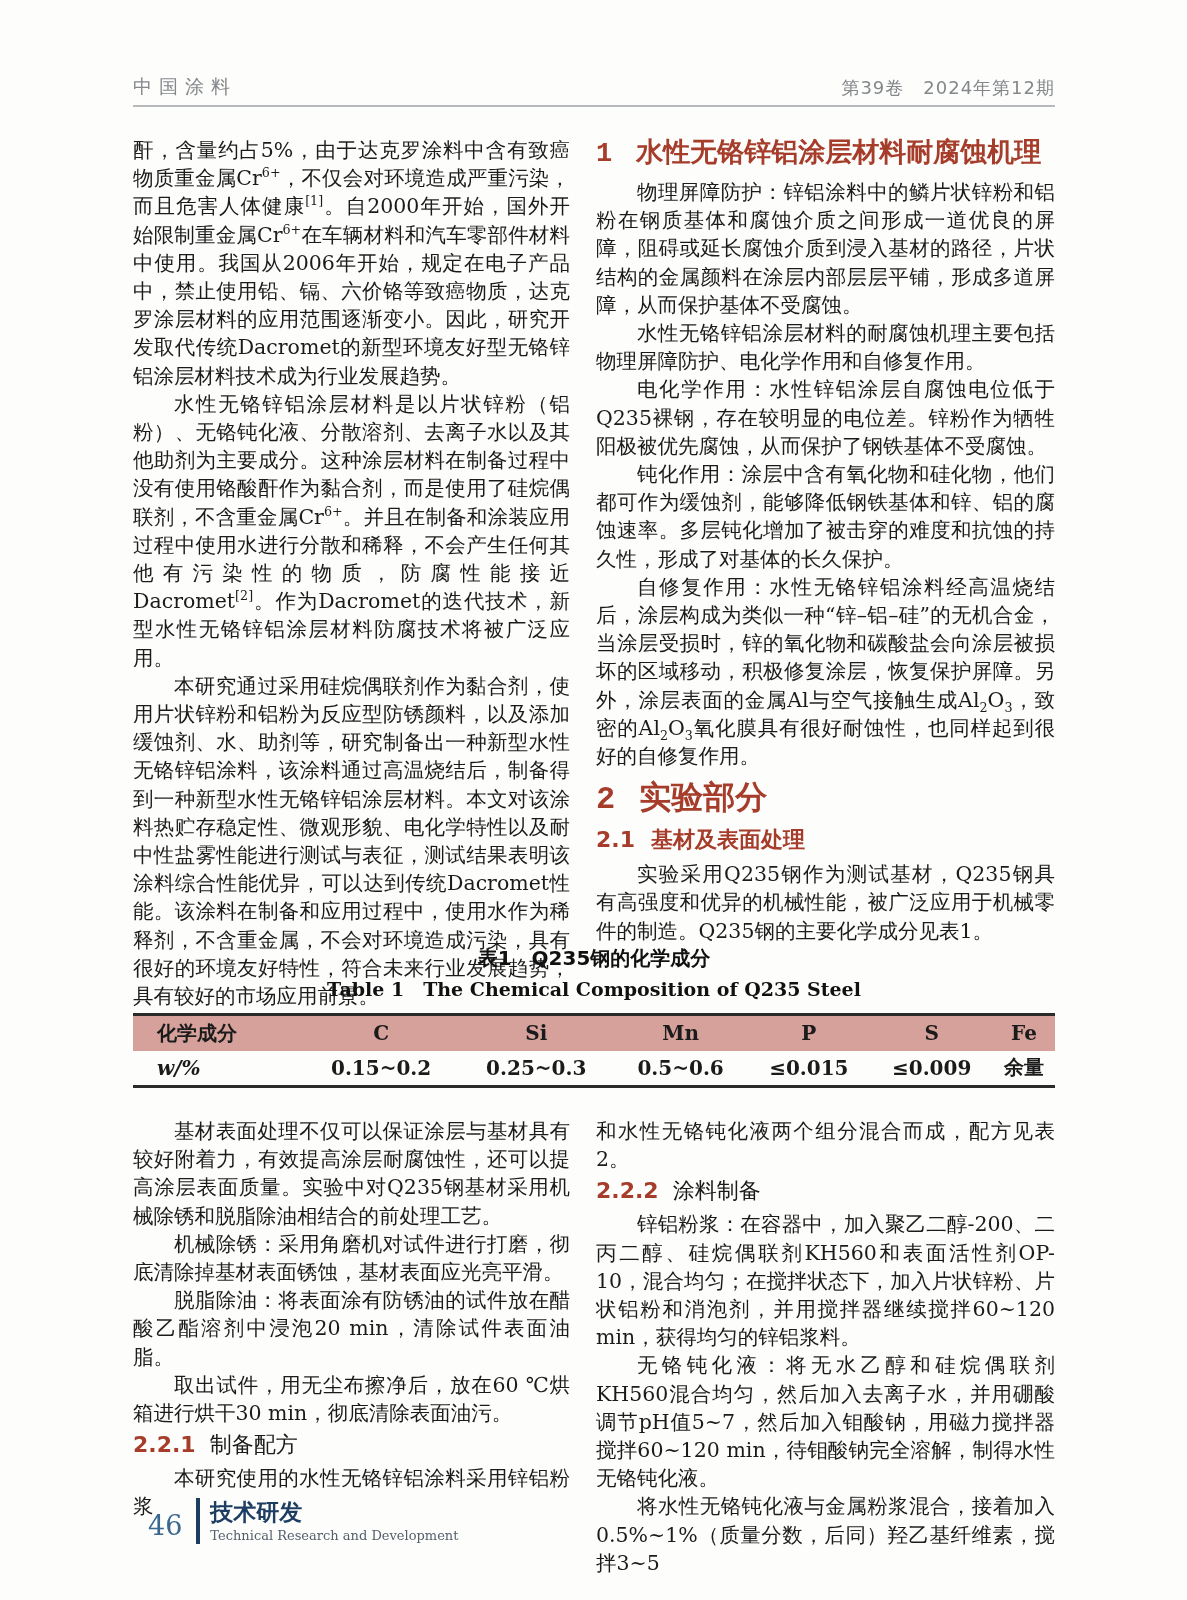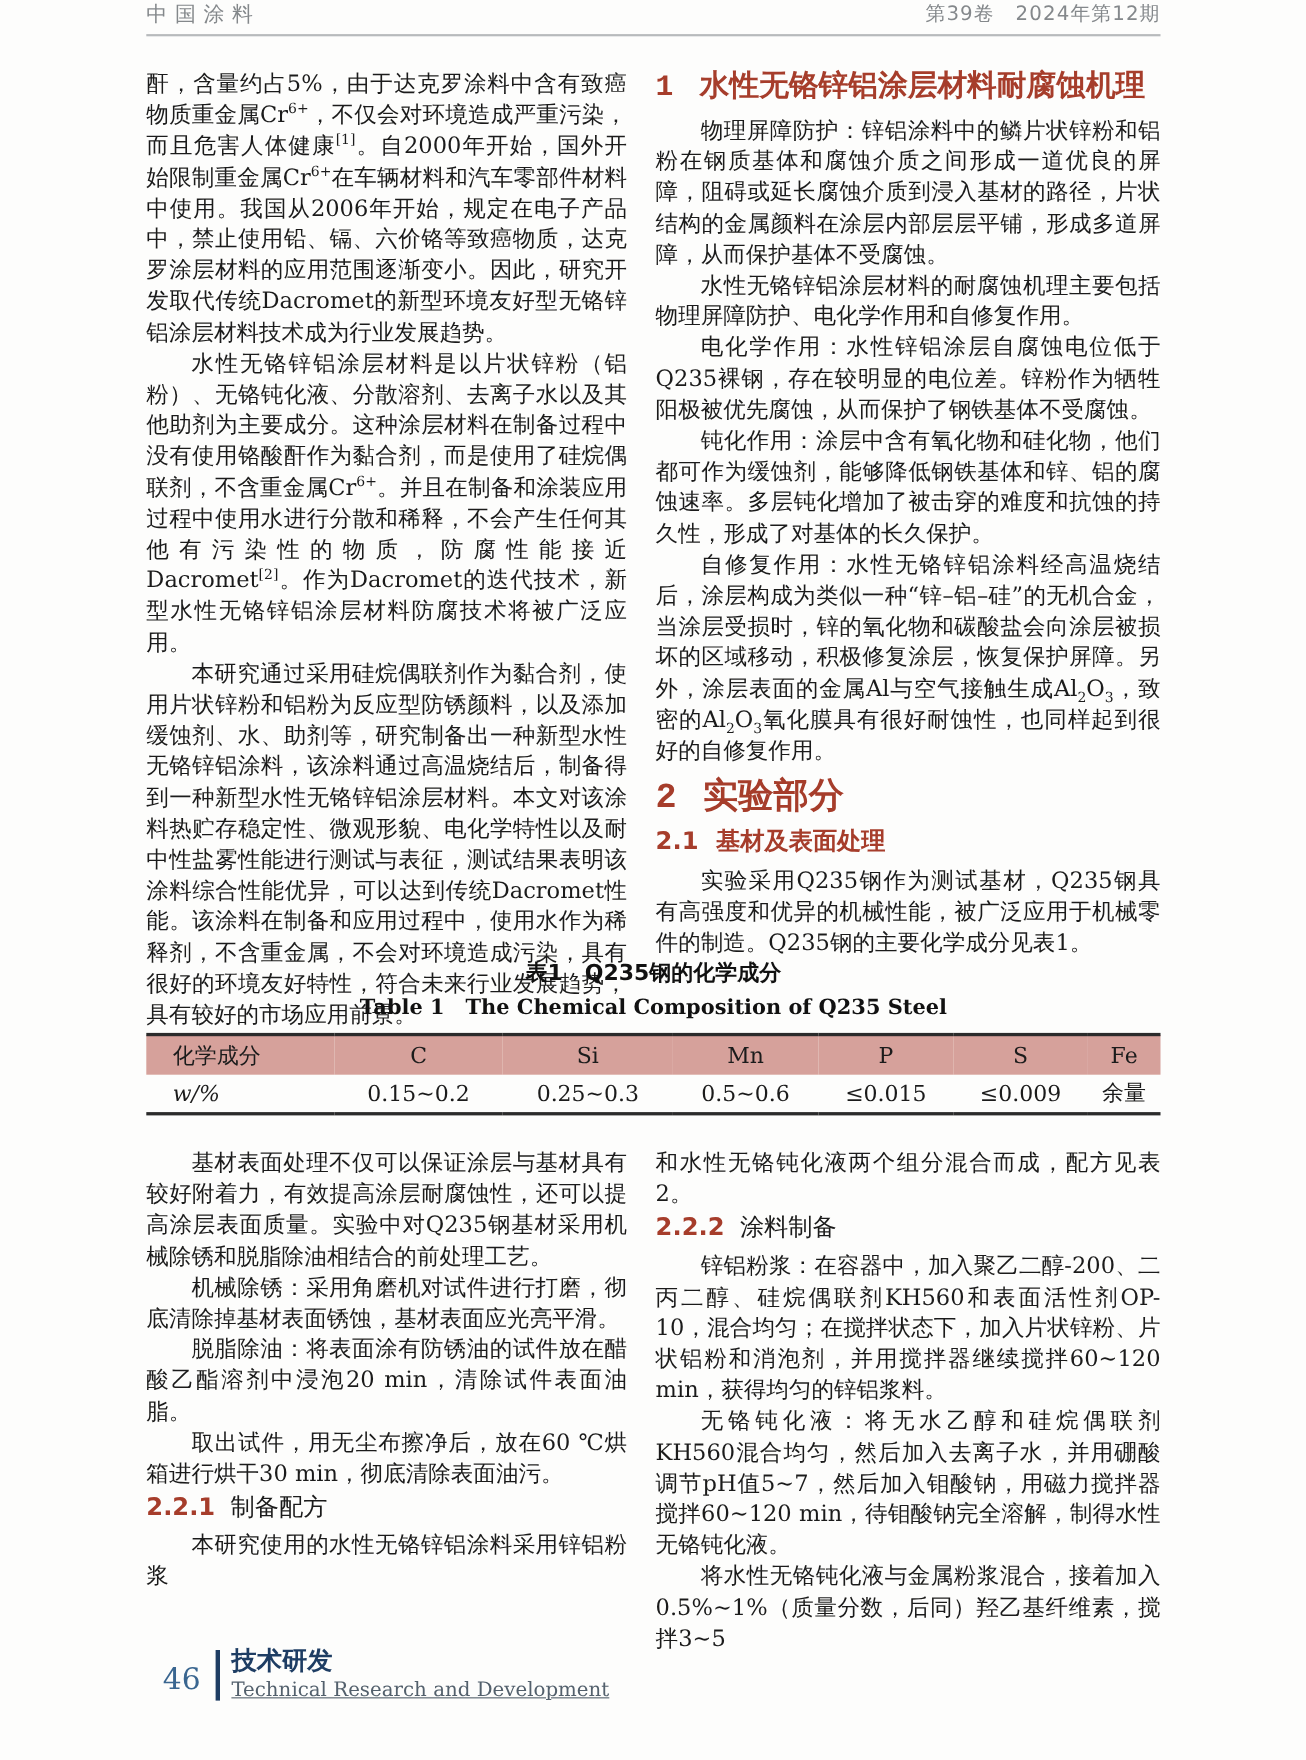--- a/index.html
+++ b/index.html
@@ -9,21 +9,22 @@
     width:1187px; height:1600px;
     background:#fdfdfc;
     font-family:"DejaVu Serif","Liberation Serif",serif;
     color:#1b1b1b;
     overflow:hidden;
   }
   .content { width:922px; margin-left:133px; }
 
   
   .page-header {
-    display:flex; justify-content:space-between; align-items:flex-start;
+    padding-top:74px;
+    display:flex; justify-content:space-between; align-items:flex-end;
     font-family:"DejaVu Sans","Liberation Sans",sans-serif;
     color:#84888b;
   }
   .journal-name { font-size:19px; letter-spacing:7px; }
   .issue-info   { font-size:18px; letter-spacing:1px; }
   .header-rule  { border-bottom:2px solid #b7babc; margin-top:5px; }
 
   
   .cols { display:flex; gap:26px; margin-top:29px; }
   .cols.top { height:793px; }
@@ -72,21 +73,21 @@
   .cap-en {
     text-align:center; font-weight:bold; font-size:19px; margin-top:5px;
     font-family:"DejaVu Serif","Liberation Serif",serif; color:#111;
   }
   table.chem {
     width:100%; border-collapse:collapse; margin-top:10px;
     border-top:3px solid #2b2b2b; border-bottom:3px solid #2b2b2b;
     font-size:20px;
   }
   table.chem th, table.chem td {
-    font-weight:normal; text-align:center; height:36px; padding:0;margin-top:48px;
+    font-weight:bold; text-align:center; height:36px; padding:0;margin-top:48px;
   }
   table.chem th:first-child, table.chem td:first-child {
     text-align:left; padding-left:24px; width:18.5%;
   }
   table.chem thead tr { background:var(--table-header-bg,#d6a19b); }
   td.wlabel { font-style:italic; }
 
   
   .page-footer {
     position:absolute; left:148px; top:1498px;
@@ -96,23 +97,22 @@
     font-size:27px; color:var(--page-number-blue,#3a6690);
     margin-right:14px; margin-top:8px;
   }
   .footer-bar { width:4px; height:46px; background:var(--footer-navy,#1e3d63); margin-right:10px; }
   .footer-col-zh {
     font-family:"DejaVu Sans","Liberation Sans",sans-serif;
     font-weight:bold; font-size:23px; line-height:25px;
     color:var(--footer-navy,#1e3d63);
   }
   .footer-col-en {
-    font-size:18px; color:#53606c; margin-top:3px;
+    font-size:13px; color:#53606c; margin-top:3px;
     font-family:"DejaVu Serif","Liberation Serif",serif;
-    text-decoration:underline;
   }
 </style>
 </head>
 <body>
 
 <div class="page">
   <div class="content">
 
     <div class="page-header">
       <span class="journal-name">中国涂料</span>

